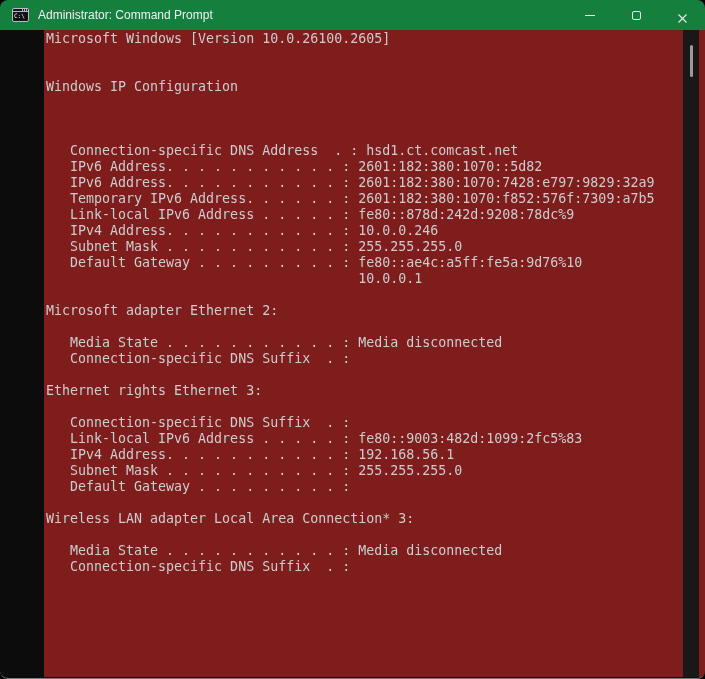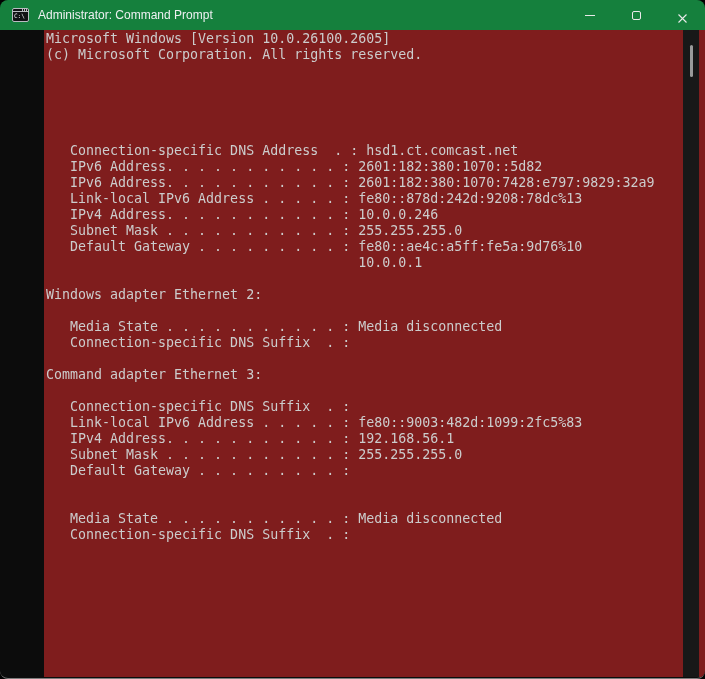--- a/index.html
+++ b/index.html
@@ -164,48 +164,50 @@
             <path d="M1.5 1.5 L9.5 9.5 M9.5 1.5 L1.5 9.5" stroke="#e9e9e9" stroke-width="1.1" fill="none"></path>
           </svg>
         </span>
       </div>
     </div>
   </div>
 
   <div class="terminal">
     <div class="output">
         <div class="term-line">Microsoft Windows [Version 10.0.26100.2605]</div>
-        <div class="term-line">(c) Microsoft Corporation. All rights reserved.</div>
-        <div class="term-line"></div>
-        <div class="term-line"></div>
+        <div class="term-line"></div>
+        <div class="term-line"></div>
+        <div class="term-line">Windows IP Configuration</div>
         <div class="term-line"></div>
         <div class="term-line"></div>
         <div class="term-line"></div>
         <div class="term-line">   Connection-specific DNS Address  . : hsd1.ct.comcast.net</div>
         <div class="term-line">   IPv6 Address. . . . . . . . . . . : 2601:182:380:1070::5d82</div>
         <div class="term-line">   IPv6 Address. . . . . . . . . . . : 2601:182:380:1070:7428:e797:9829:32a9</div>
-        <div class="term-line">   Link-local IPv6 Address . . . . . : fe80::878d:242d:9208:78dc%13</div>
+        <div class="term-line">   Temporary IPv6 Address. . . . . . : 2601:182:380:1070:f852:576f:7309:a7b5</div>
+        <div class="term-line">   Link-local IPv6 Address . . . . . : fe80::878d:242d:9208:78dc%9</div>
         <div class="term-line">   IPv4 Address. . . . . . . . . . . : 10.0.0.246</div>
         <div class="term-line">   Subnet Mask . . . . . . . . . . . : 255.255.255.0</div>
         <div class="term-line">   Default Gateway . . . . . . . . . : fe80::ae4c:a5ff:fe5a:9d76%10</div>
         <div class="term-line">                                       10.0.0.1</div>
         <div class="term-line"></div>
-        <div class="term-line">Windows adapter Ethernet 2:</div>
+        <div class="term-line">Microsoft adapter Ethernet 2:</div>
         <div class="term-line"></div>
         <div class="term-line">   Media State . . . . . . . . . . . : Media disconnected</div>
         <div class="term-line">   Connection-specific DNS Suffix  . :</div>
         <div class="term-line"></div>
-        <div class="term-line">Command adapter Ethernet 3:</div>
+        <div class="term-line">Ethernet rights Ethernet 3:</div>
         <div class="term-line"></div>
         <div class="term-line">   Connection-specific DNS Suffix  . :</div>
         <div class="term-line">   Link-local IPv6 Address . . . . . : fe80::9003:482d:1099:2fc5%83</div>
         <div class="term-line">   IPv4 Address. . . . . . . . . . . : 192.168.56.1</div>
         <div class="term-line">   Subnet Mask . . . . . . . . . . . : 255.255.255.0</div>
         <div class="term-line">   Default Gateway . . . . . . . . . :</div>
         <div class="term-line"></div>
+        <div class="term-line">Wireless LAN adapter Local Area Connection* 3:</div>
         <div class="term-line"></div>
         <div class="term-line">   Media State . . . . . . . . . . . : Media disconnected</div>
         <div class="term-line">   Connection-specific DNS Suffix  . :</div>
         <div class="term-line"></div>
         <div class="term-line"></div>
       </div>
     <div class="scrollbar-track">
       <div class="scrollbar-thumb"></div>
     </div>
   </div>

